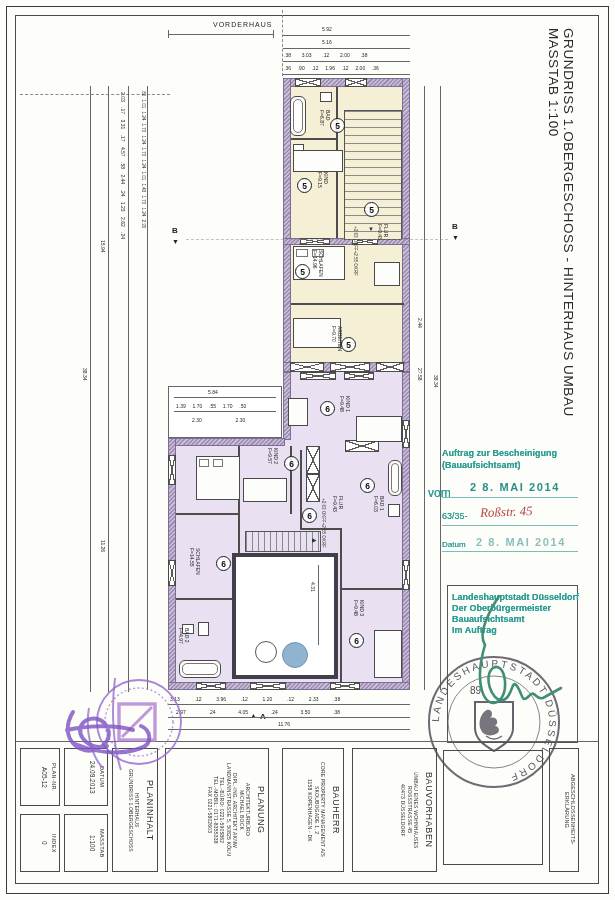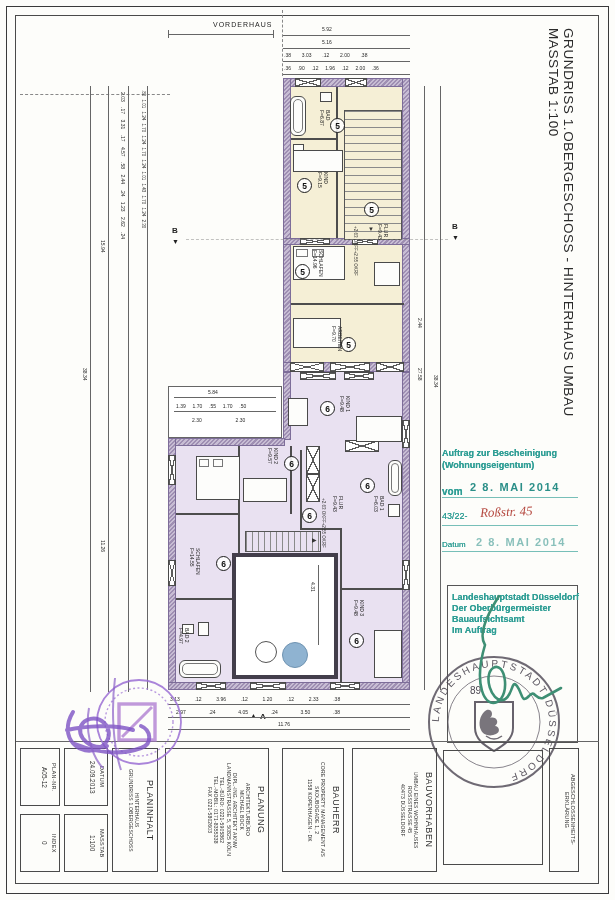--- a/index.html
+++ b/index.html
@@ -227,25 +227,25 @@
   <div class="abs dline" style="left:147px;top:86px;width:1px;height:604px;"></div>
   <div class="abs dim dimv ws2" style="left:140px;top:90px;font-size:4.5px;">.80 1.01 1.24 1.70 1.24 1.70 1.24 1.01 1.43 1.70 1.24 2.30</div>
 
   <div class="abs dline" style="left:424px;top:86px;width:1px;height:604px;"></div>
   <div class="abs dim dimv" style="left:417px;top:318px;">2.44</div>
   <div class="abs dim dimv" style="left:417px;top:368px;">27.58</div>
   <div class="abs dline" style="left:440px;top:86px;width:1px;height:604px;"></div>
   <div class="abs dim dimv" style="left:433px;top:375px;">38.34</div>
 
   <div class="abs teal stamp-b" style="left:442px;top:448px;">Auftrag zur Bescheinigung</div>
-  <div class="abs teal stamp-b" style="left:442px;top:460px;">(Wohnungseigentum)</div>
-  <div class="abs teal" style="left:442px;top:486px;font-size:10px;font-weight:bold;">vom</div>
+  <div class="abs teal stamp-b" style="left:442px;top:460px;">(Bauaufsichtsamt)</div>
+  <div class="abs teal" style="left:428px;top:486px;font-size:12px;">vom</div>
   <div class="abs stamp-date" style="left:470px;top:481px;">2 8. MAI 2014</div>
   <div class="abs stamp-rule" style="left:442px;top:497px;width:136px;"></div>
-  <div class="abs teal" style="left:442px;top:511px;font-size:9px;">43/22-</div>
+  <div class="abs teal" style="left:442px;top:511px;font-size:9px;">63/35-</div>
   <div class="abs handred" style="left:480px;top:504px;">Roßstr. 45</div>
   <div class="abs stamp-rule" style="left:442px;top:525px;width:136px;"></div>
   <div class="abs teal" style="left:442px;top:540px;font-size:8px;">Datum</div>
   <div class="abs stamp-date" style="left:476px;top:536px;opacity:.55;">2 8. MAI 2014</div>
   <div class="abs stamp-rule" style="left:442px;top:551px;width:136px;"></div>
 
   <div class="abs sig-field" style="left:447px;top:585px;width:131px;height:158px;"></div>
   <div class="abs teal stamp-b" style="left:452px;top:592px;line-height:11px;">
     <div>Landeshauptstadt Düsseldorf</div>
     <div>Der Oberbürgermeister</div>

